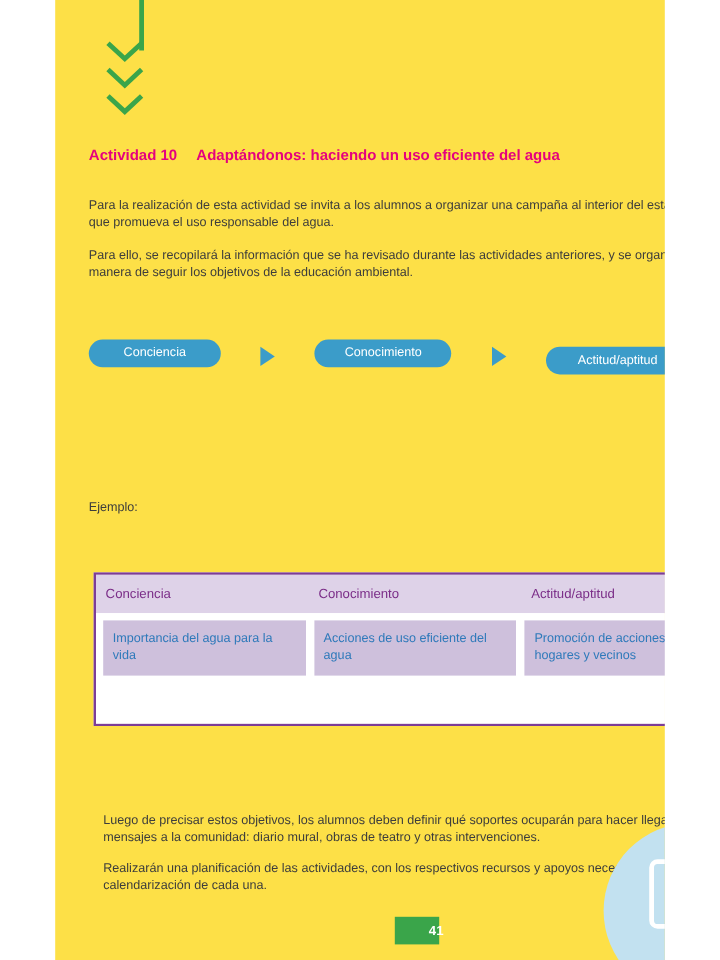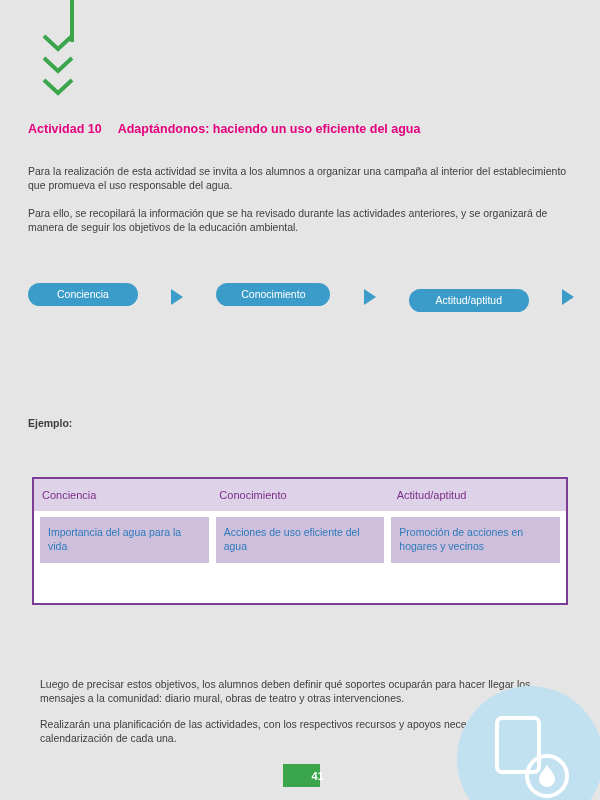--- a/index.html
+++ b/index.html
@@ -1,24 +1,24 @@
 <!DOCTYPE html>
 <html><head>
 <meta charset="utf-8">
 <style>
   * { margin: 0; padding: 0; box-sizing: border-box; }
   html, body { background: #ffffff; }
   body { font-family: "Liberation Sans", sans-serif; }
 
   .page {
     position: relative;
-    width: 600px;
+    width: 508px;
     height: 800px;
     margin: 0 auto;
-    background: #e5e5e5;
+    background: #fde047;
     overflow: hidden;
   }
 
   
   .logo {
     position: absolute;
     left: 36px;
     top: 0;
   }
 
@@ -39,21 +39,21 @@
     position: absolute;
     left: 28px;
     width: 546px;
     font-size: 10.5px;
     line-height: 1.33;
     color: #3d3d3c;
   }
   .p1 { top: 165px; }
   .p2 { top: 207px; }
   .p3 { top: 364px; }
-  .example { top: 417px; width: 200px; font-weight: bold; }
+  .example { top: 417px; width: 200px; }
   .bottom-block { top: 666px; }
   .bottom-block p { margin: 12px; }
 
   
   .flow {
     position: absolute;
     left: 28px;
     top: 283px;
     width: 546px;
     display: flex;

